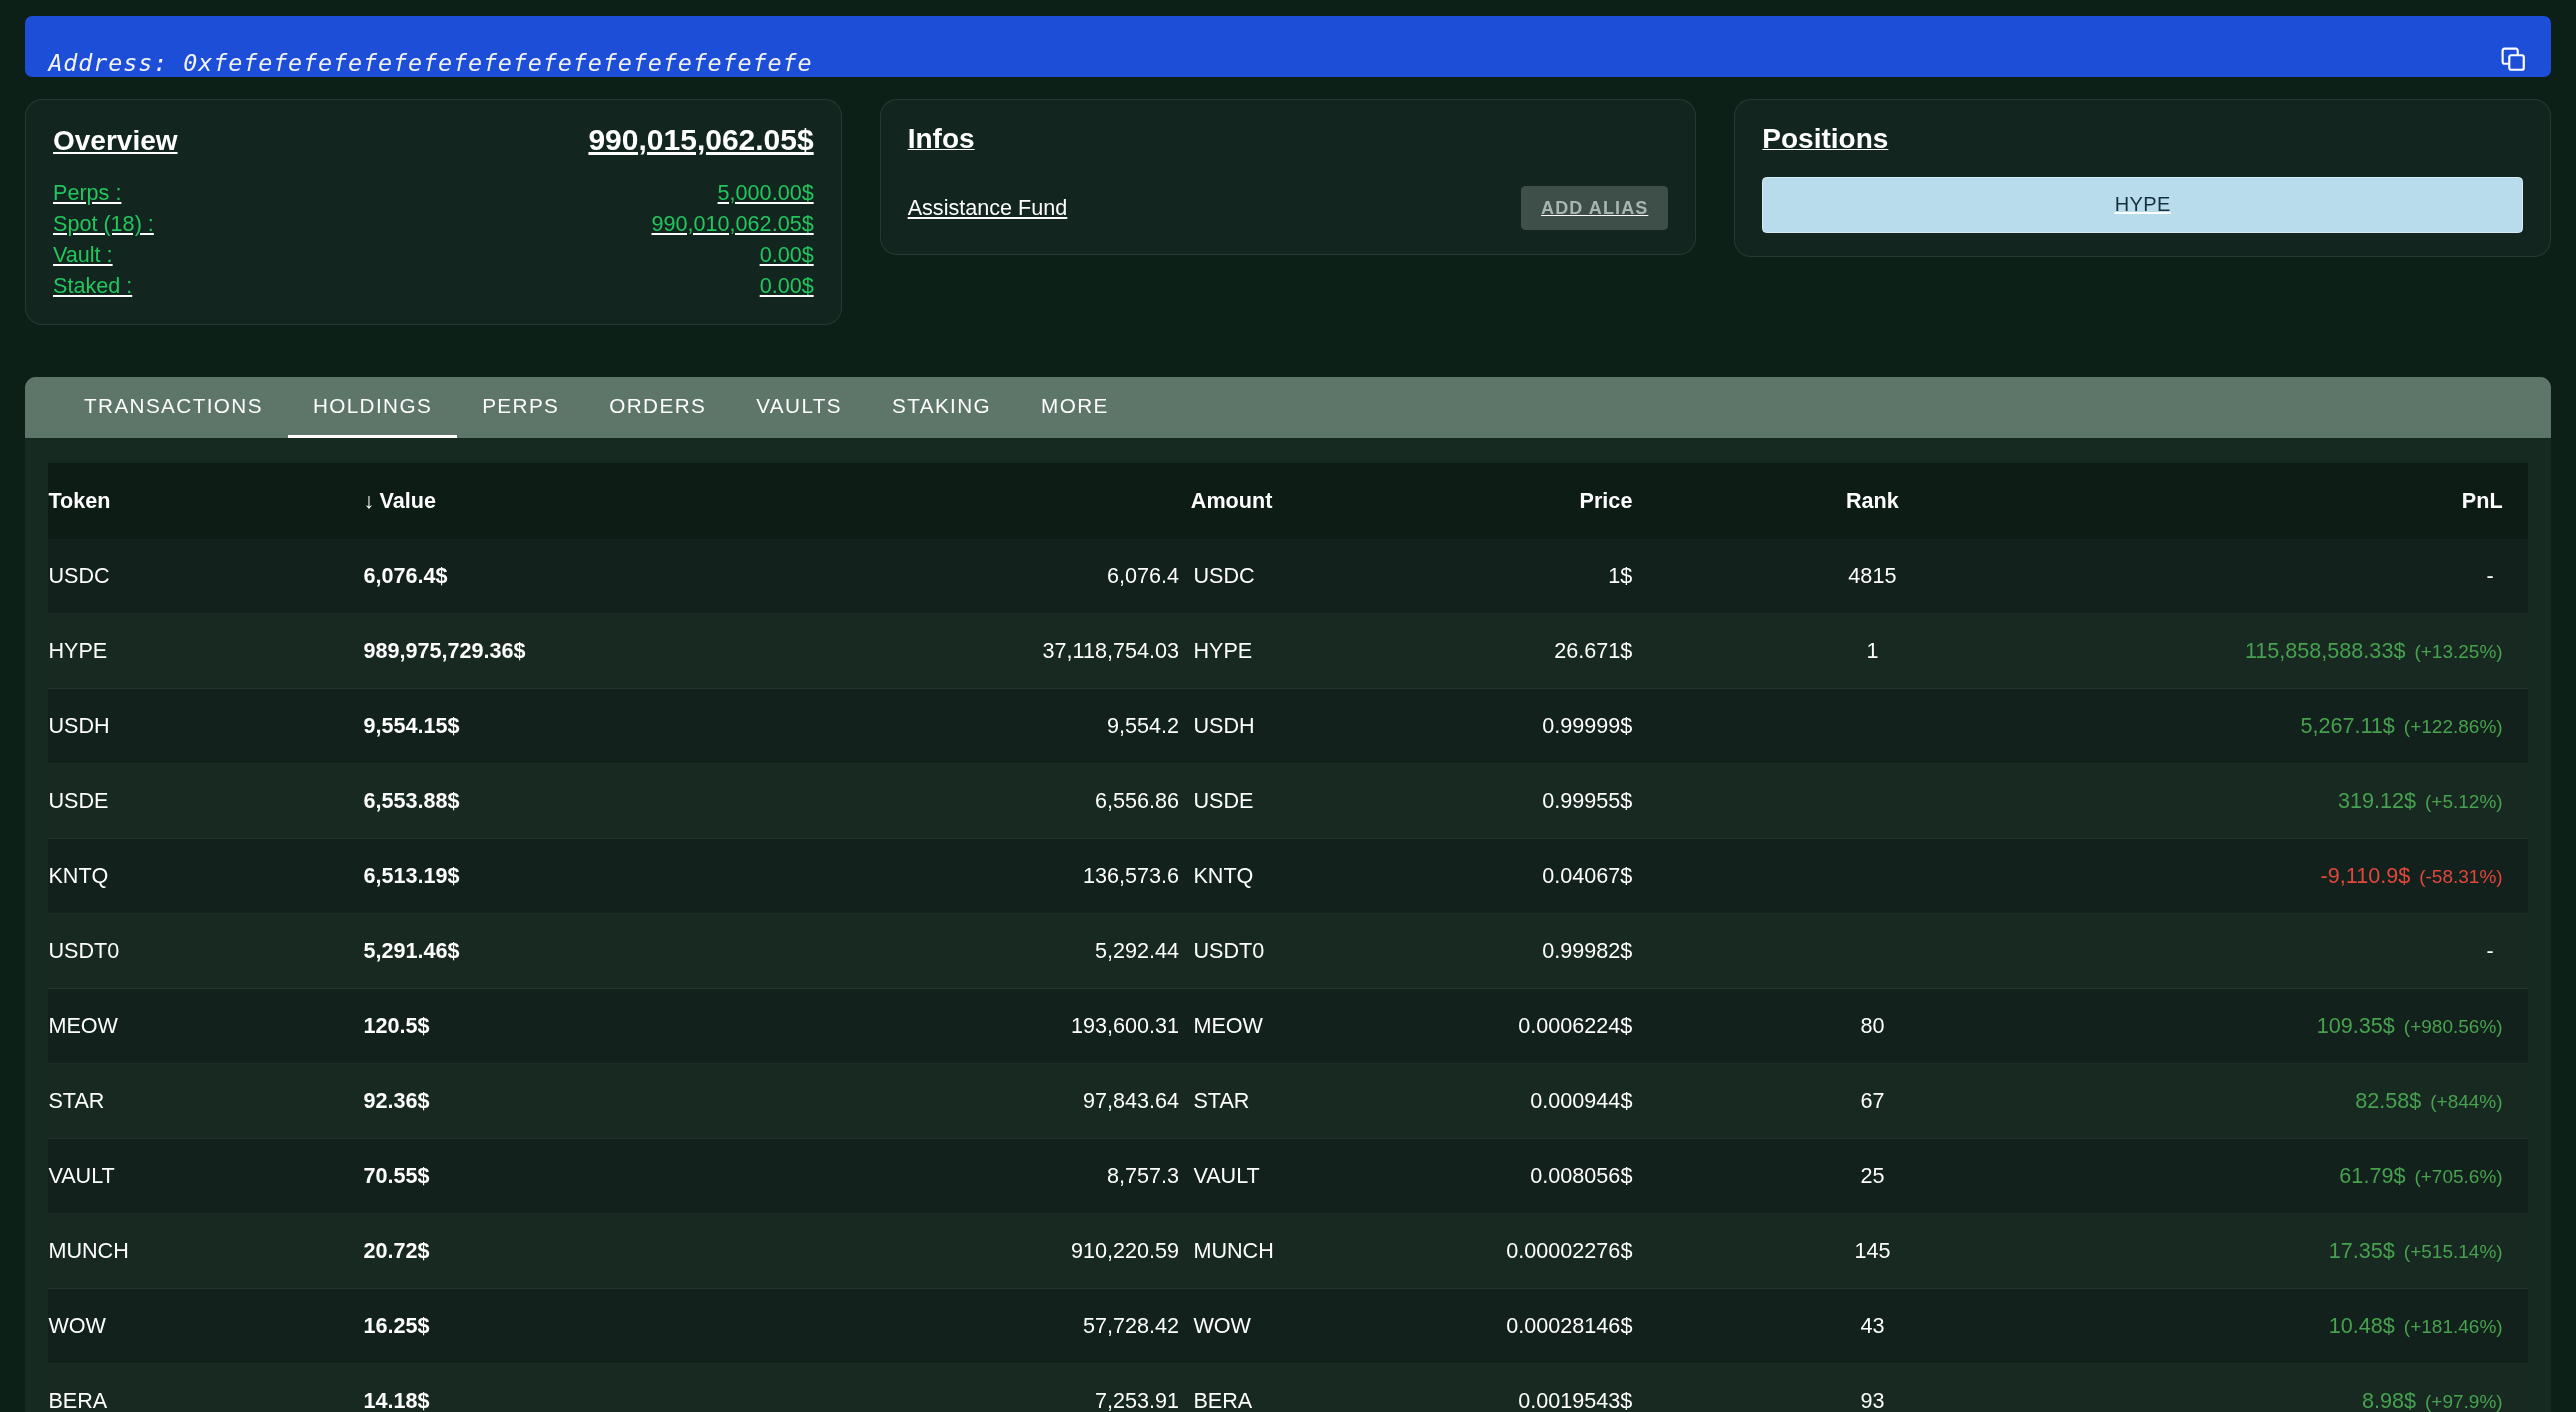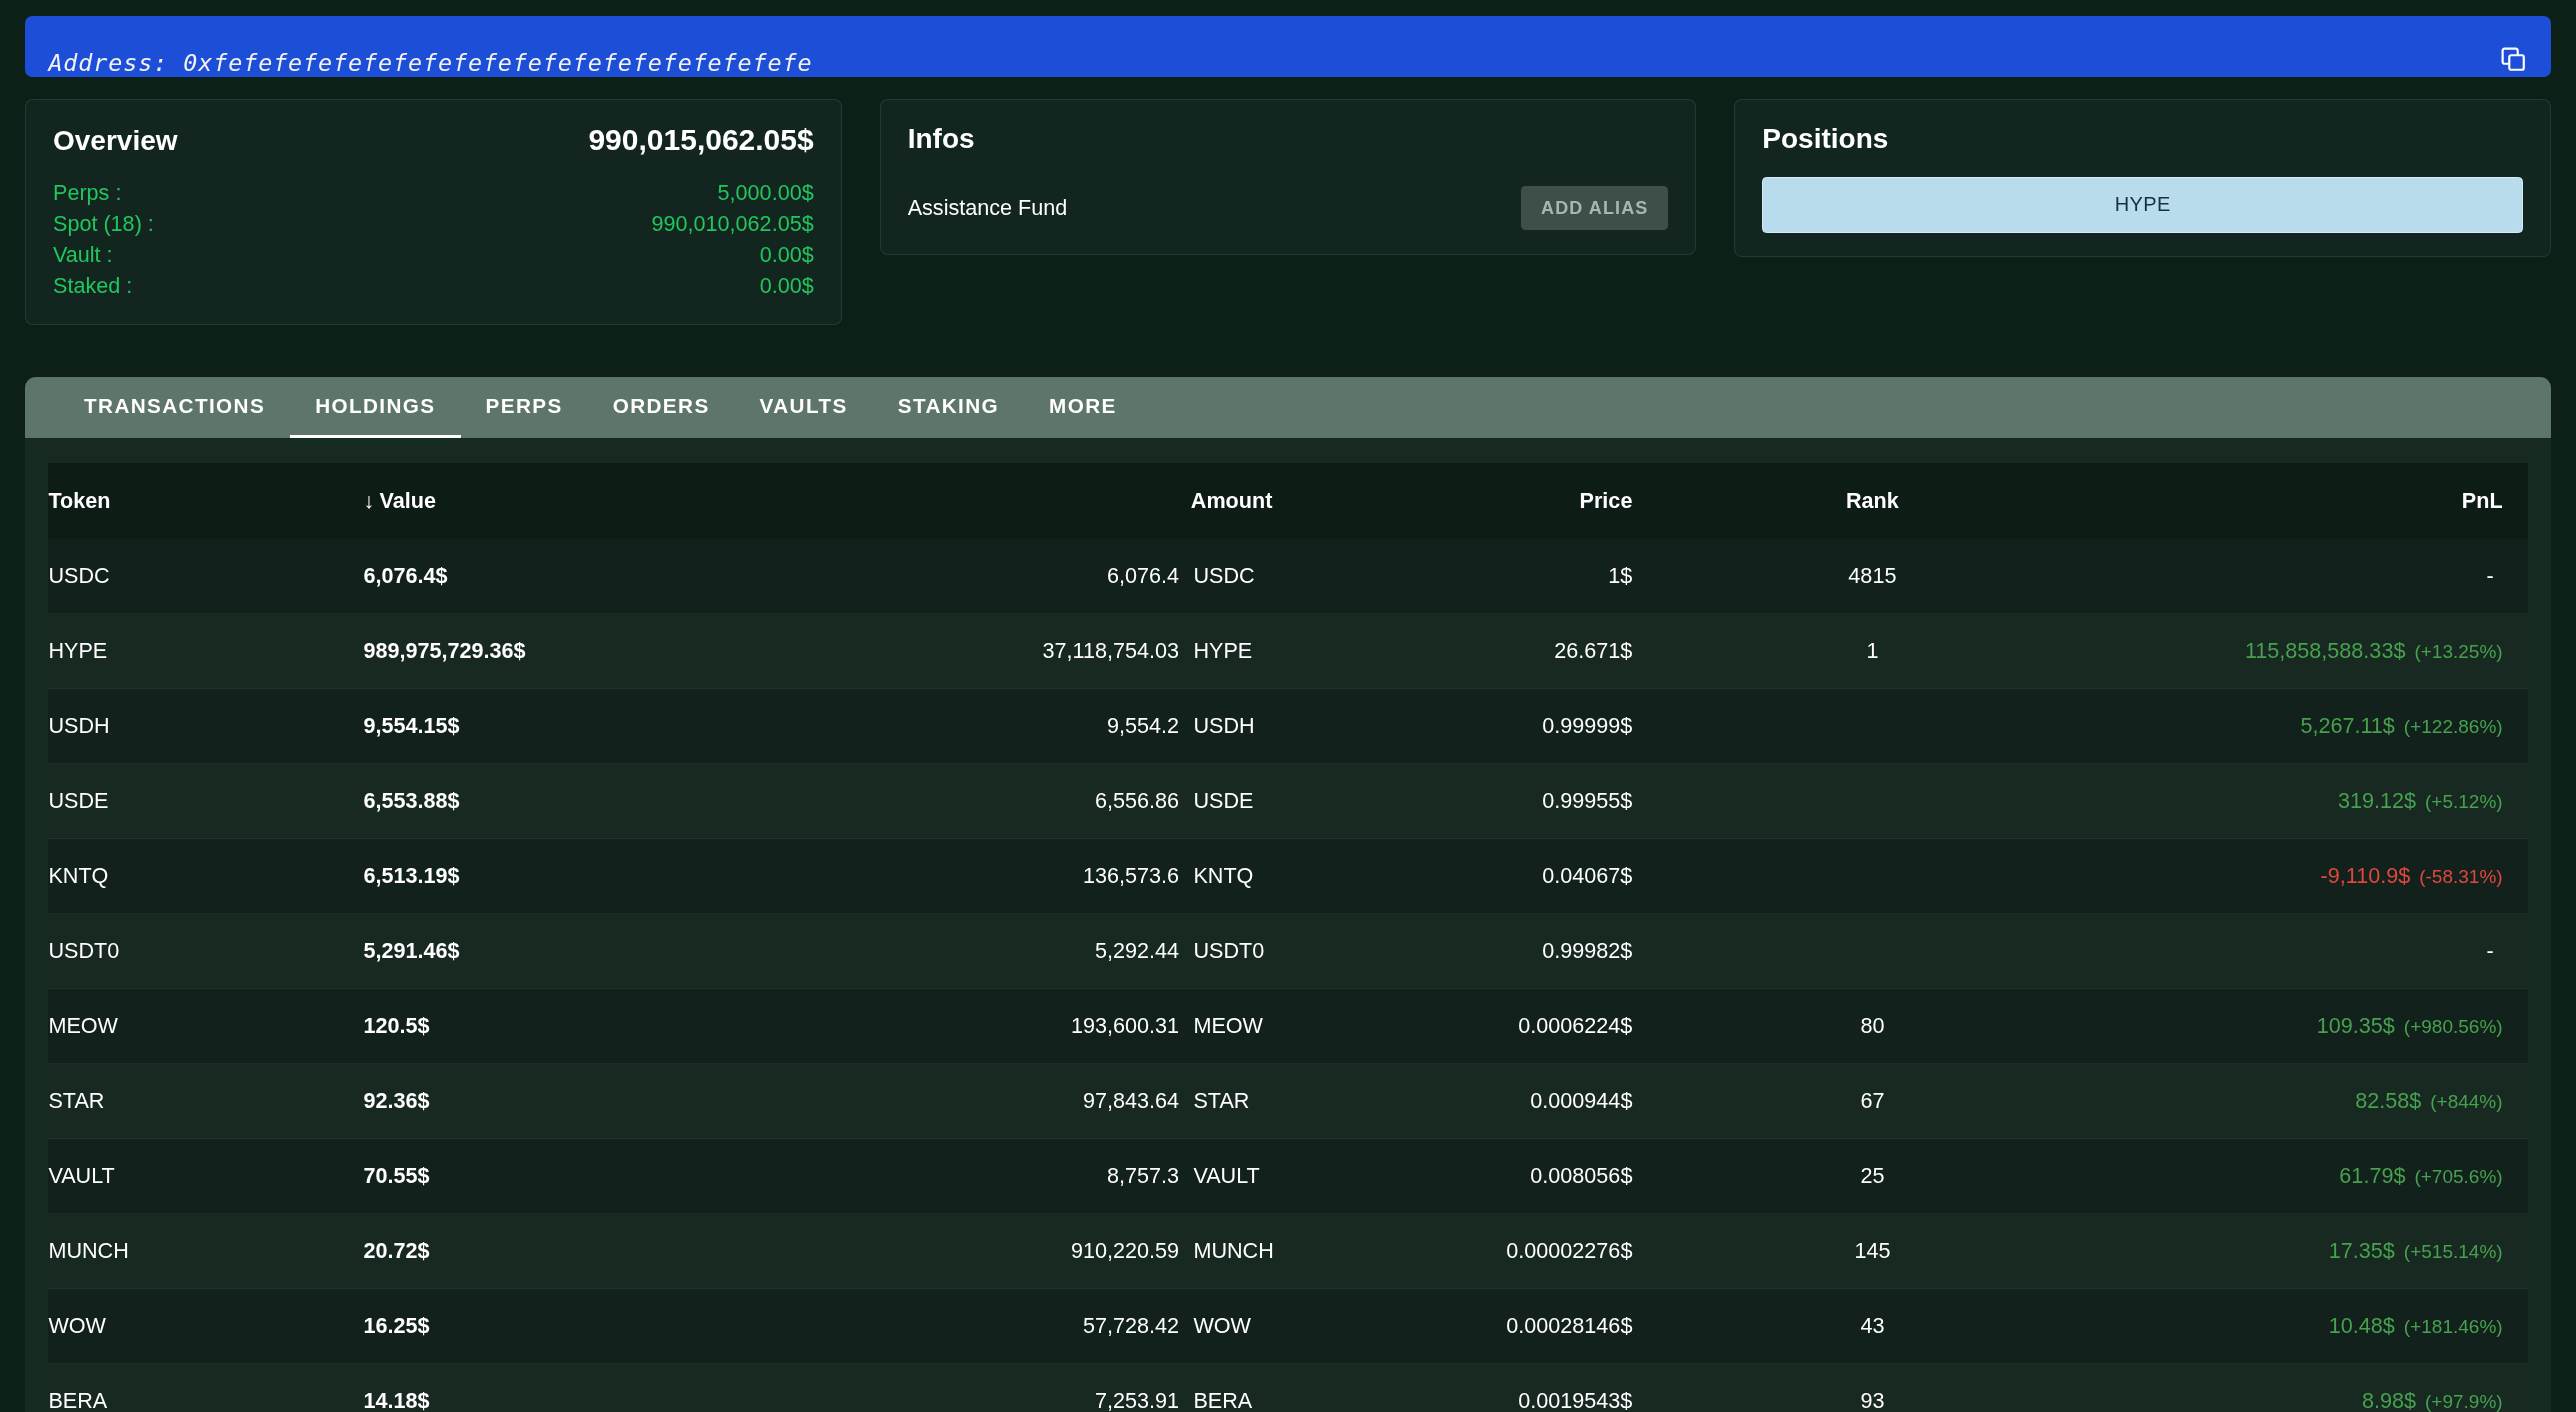--- a/index.html
+++ b/index.html
@@ -19,21 +19,21 @@
   .address-text {
     font-family:"DejaVu Sans Mono", monospace; font-size:23.4px; color:#f2f2f2;
     letter-spacing:0.9px;
   }
   .copy-btn { margin-left:auto; cursor:pointer; display:flex; align-items:center; }
 
   
   .cards { display:flex; gap:38px; align-items:flex-start; margin-bottom:52px; }
   .card {
     flex:1; background:#12261f; border:0.9px solid rgba(255,255,255,0.09);
-    border-radius:8px; padding:23.4px 27px;
+    border-radius:17px; padding:23.4px 27px;text-decoration:underline;
   }
   .card-title { font-size:28px; font-weight:bold; }
   .overview-head { display:flex; justify-content:space-between; align-items:baseline; }
   .overview-total { font-size:30px; font-weight:bold; }
   .overview-rows { margin-top:20px; }
   .kv-row { display:flex; justify-content:space-between; font-size:21.6px; line-height:31px; color:#22c55e; }
 
   .infos-row { display:flex; justify-content:space-between; align-items:center; margin-top:31px; }
   .infos-alias { font-size:21.6px; }
   .add-alias-btn {
@@ -52,21 +52,21 @@
 
   
   .panel { background:#172a22; border-radius:10.8px; overflow:hidden; }
   .tabbar {
     background:#5d7669; height:61px; display:flex; align-items:stretch;
     padding-left:34px;
   }
   .tab {
     display:flex; align-items:center; padding:0 25px; font-size:20.7px;
     letter-spacing:1.4px; color:#ffffff; cursor:pointer; border-bottom:3.6px solid transparent;
-    font-weight:700;
+    font-weight:400;
   }
   .tab.active { border-bottom-color:#ffffff; }
 
   .table-wrap { padding:25px 23.4px 23.4px 23.4px; }
   .grid-row {
     display:grid;
     grid-template-columns:315px 385px 524px 360px 480px 1fr;
     align-items:center;
   }
   .thead { height:76px; background:#0e1c16; font-weight:bold; font-size:21.6px; }

